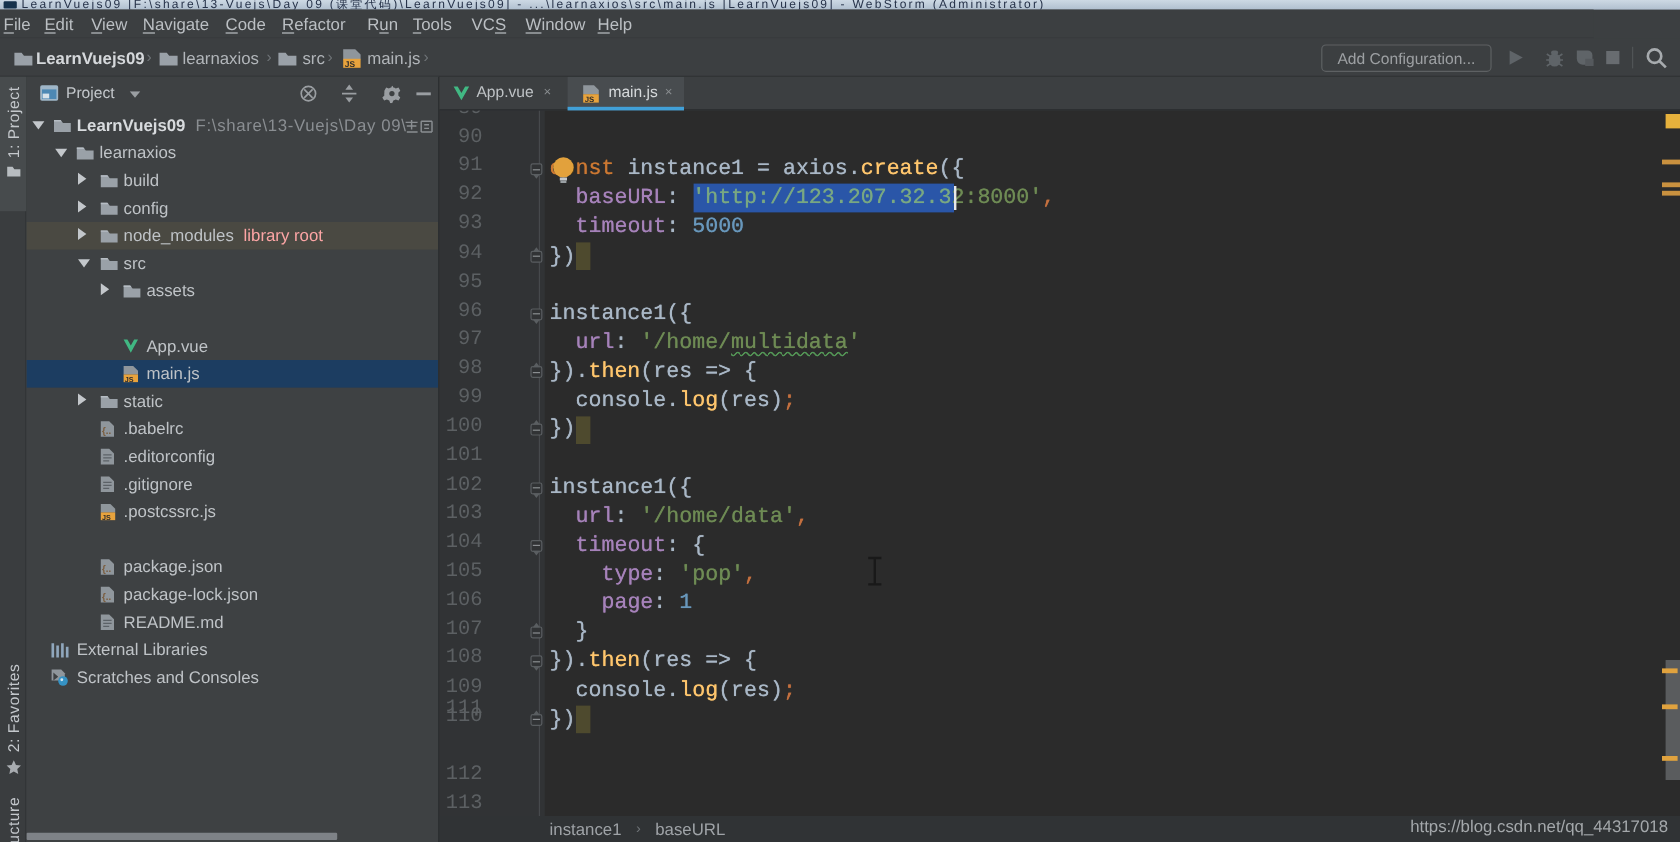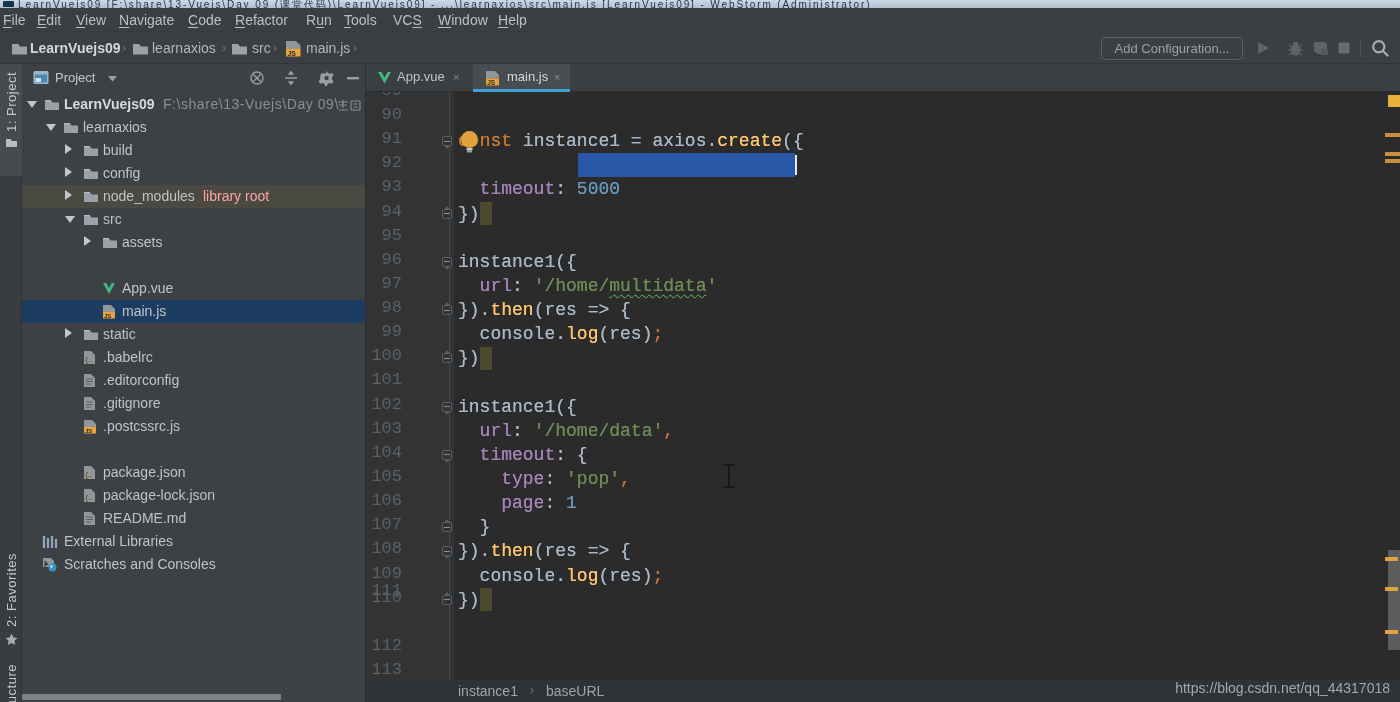--- a/index.html
+++ b/index.html
@@ -366,20 +366,21 @@
   <span class="ln" style="top:571.9px">112</span>
   <span class="ln" style="top:596px">113</span>
   </div>
   <div class="abs" style="left:212px;top:89.3px;width:217px;height:24px;background:#2a56a8"></div>
   <svg class="abs" style="left:94px;top:66px" width="19" height="24">
         <circle cx="9.5" cy="9.5" r="8.5" fill="#e2a13c"></circle>
         <path d="M6.5,18h6v2.5h-6z" fill="#c3c7ca"></path>
         <path d="M7,20.5h5v2h-5z" fill="#9aa0a4"></path>
       </svg>
   <div class="cl" style="top:65.1px"><span class="kw">c<span style="color:#5a4015">o</span>nst</span> instance1 = axios.<span class="fn">create</span>({</div>
+  <div class="cl" style="top:89.3px">  <span class="pp">baseURL</span>: <span style="color:#79a882">'http://123.207.32.3</span><span class="st">2:8000'</span><span class="rd">,</span></div>
   <div class="cl" style="top:113.4px">  <span class="pp">timeout</span>: <span class="nm">5000</span></div>
   <div class="cl" style="top:137.5px">})</div>
   <div class="cl" style="top:185.8px">instance1({</div>
   <div class="cl" style="top:209.9px">  <span class="pp">url</span>: <span class="st">'/home/<span class="wavy">multidata</span>'</span></div>
   <div class="cl" style="top:234px">}).<span class="fn">then</span>(res =&gt; {</div>
   <div class="cl" style="top:258.2px">  console.<span class="fn">log</span>(res)<span class="rd">;</span></div>
   <div class="cl" style="top:282.3px">})</div>
   <div class="cl" style="top:330.6px">instance1({</div>
   <div class="cl" style="top:354.7px">  <span class="pp">url</span>: <span class="st">'/home/data'</span><span class="rd">,</span></div>
   <div class="cl" style="top:378.8px">  <span class="pp">timeout</span>: {</div>

